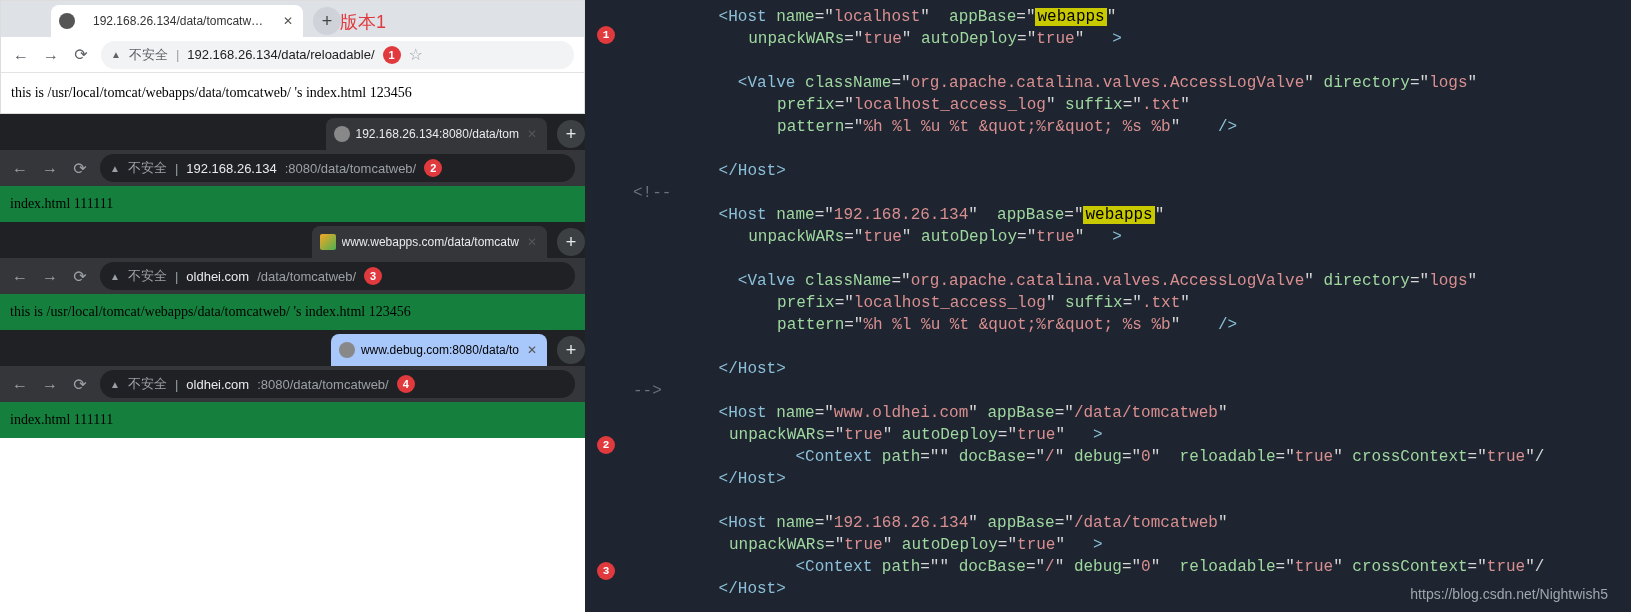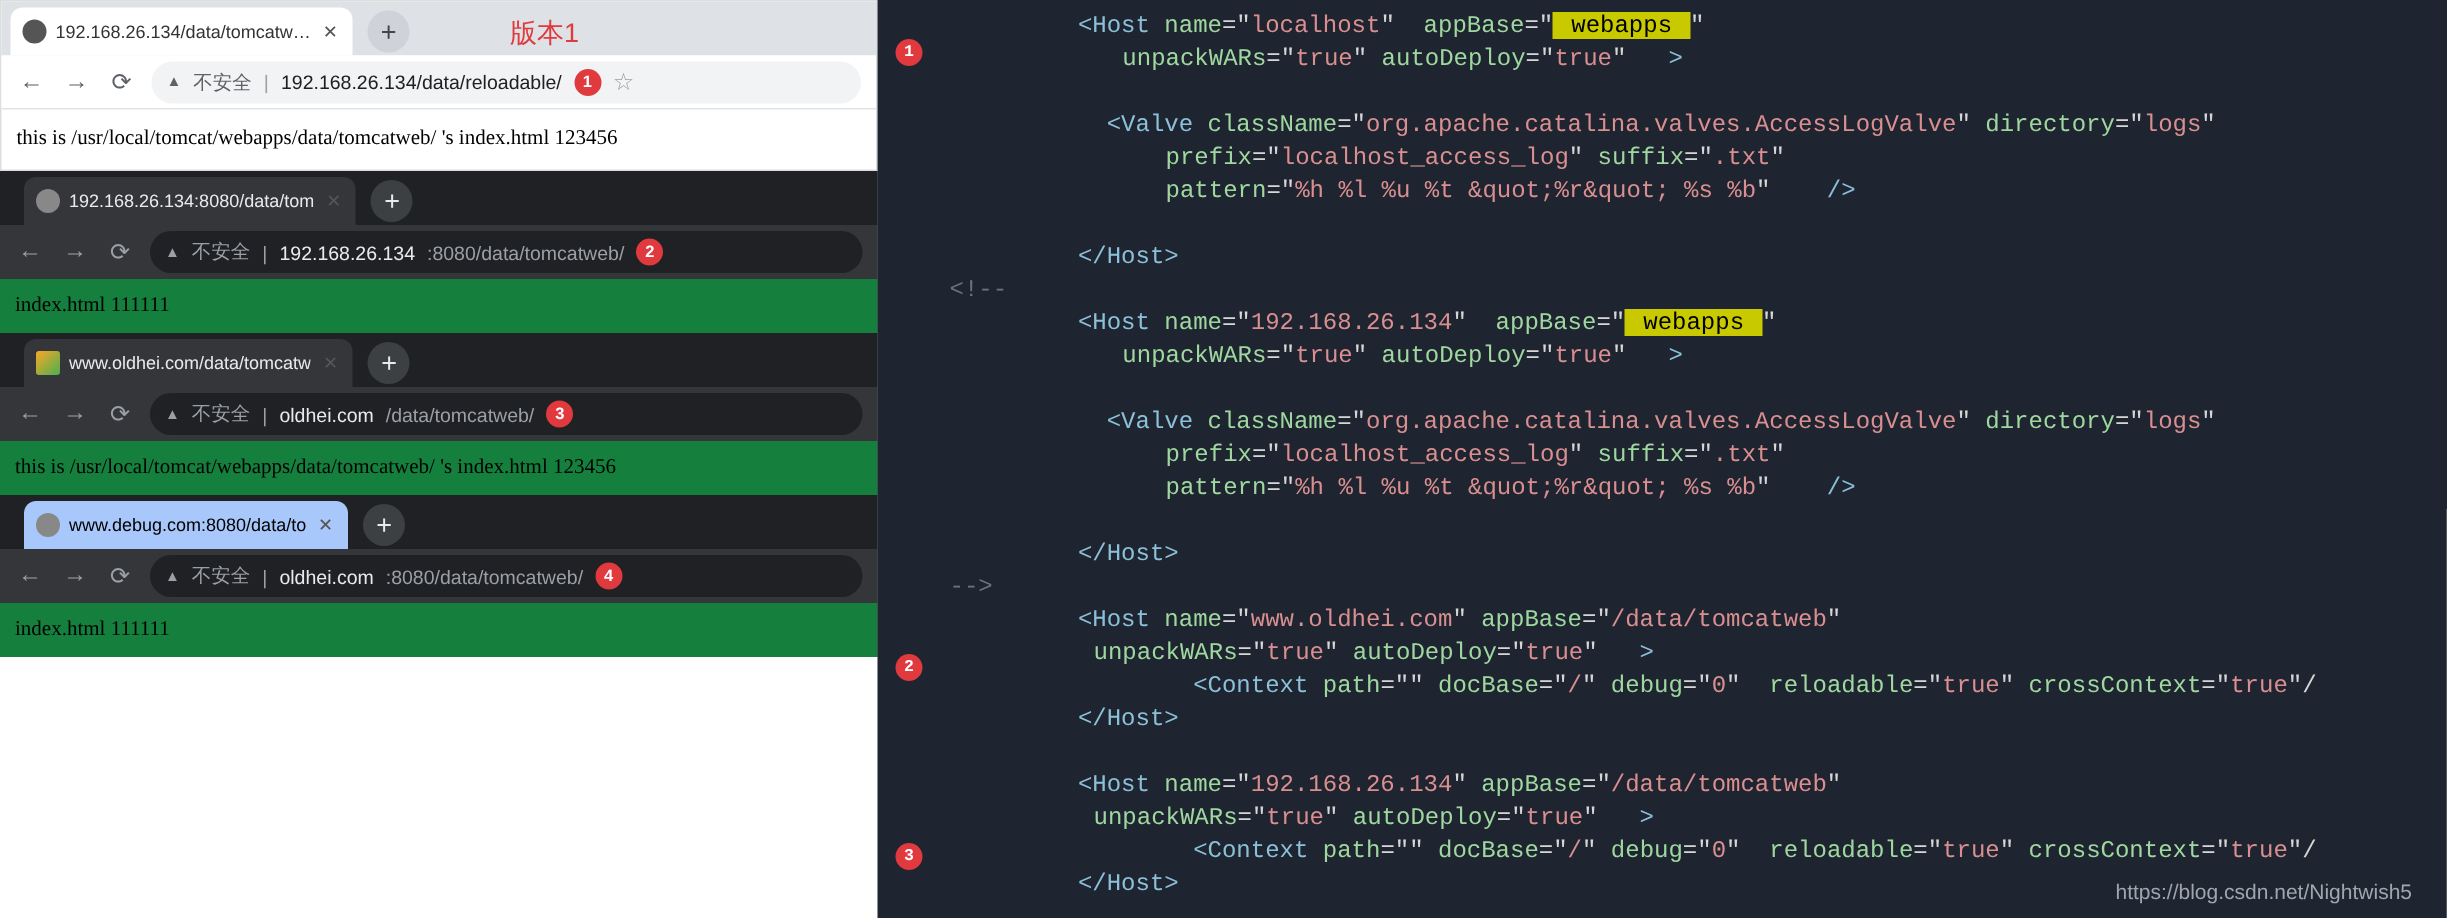--- a/index.html
+++ b/index.html
@@ -8,51 +8,51 @@
   .right-pane { flex: 1; height: 612px; background: #1e2430; font-family: "Consolas", "Courier New", monospace; font-size: 16px; position: relative; overflow: hidden; display: flex; }
   .gutter { width: 44px; padding-top: 10px; }
   .code-area { flex: 1; padding: 6px 4px; white-space: pre; line-height: 22px; color: #d6d6d6; }
   .badge { display: inline-flex; align-items: center; justify-content: center; width: 18px; height: 18px; border-radius: 50%; background: #e03a3e; color: #fff; font-size: 11px; font-weight: bold; }
   .gbadge { position: absolute; left: 12px; }
   .version-label { position: absolute; top: 10px; left: 340px; color: #e03a3e; font-size: 18px; font-weight: 500; }
 
   
   .browser-l { background: #fff; border: 1px solid #ddd; }
   .tabbar-l { background: #dee1e6; height: 36px; display: flex; align-items: flex-end; padding-left: 6px; gap: 4px; }
-  .tab-l { background: #fff; border-radius: 8px 8px 0 0; height: 32px; min-width: 210px; padding: 0 8px; display: flex; align-items: center; gap: 6px; font-size: 12px; color: #333; }
+  .tab-l { background: #fff; border-radius: 8px 8px 0 0; height: 32px; min-width: 210px; padding: 0 8px; display: flex; align-items: center; gap: 18px; font-size: 12px; color: #333; margin-left: 44px; }
   .tab-l .favicon { width: 16px; height: 16px; background: linear-gradient(135deg,#f9a825,#4caf50); border-radius: 2px; }
   .tab-l .favicon.globe { background: #555; border-radius: 50%; }
   .tab-close { color: #555; width: 14px; text-align: center; }
   .newtab-l { margin-left: 6px; width: 28px; height: 28px; border-radius: 50%; background: #cfd3d9; display: flex; align-items: center; justify-content: center; color: #444; font-size: 18px; margin-bottom: 2px; }
   .addr-l { height: 36px; display: flex; align-items: center; gap: 10px; padding: 0 10px; background: #fff; border-bottom: 1px solid #e3e3e3; }
   .nav-ico { width: 20px; height: 20px; display: flex; align-items: center; justify-content: center; color: #5f6368; font-size: 16px; }
   .url-l { flex: 1; background: #f1f3f4; border-radius: 14px; height: 28px; display: flex; align-items: center; padding: 0 10px; gap: 8px; font-size: 13px; color: #5f6368; }
   .body-l { padding: 12px 10px; color: #000; font-size: 14px; font-family: "Times New Roman", serif; }
 
   
   .browser-d { background: #202124; color: #e8eaed; }
-  .tabbar-d { background: #202124; height: 36px; display: flex; align-items: flex-end; padding-left: 16px; gap: 4px; }
+  .tabbar-d { background: #202124; height: 36px; display: flex; align-items: flex-end; padding-left: 16px; gap: 4px; justify-content: flex-end; }
   .tab-d { background: #35363a; border-radius: 8px 8px 0 0; height: 32px; min-width: 210px; padding: 0 8px; display: flex; align-items: center; gap: 6px; font-size: 12px; color: #e8eaed; }
   .tab-d.sel { background: #a8c7fa; color: #000; }
   .tab-d .favicon { width: 16px; height: 16px; background: #888; border-radius: 50%; }
   .tab-d .favicon.y { background: linear-gradient(135deg,#f9a825,#4caf50); border-radius: 2px; }
   .newtab-d { margin-left: 6px; width: 28px; height: 28px; border-radius: 50%; background: #3c4043; display: flex; align-items: center; justify-content: center; color: #e8eaed; font-size: 18px; margin-bottom: 2px; }
   .addr-d { height: 36px; display: flex; align-items: center; gap: 10px; padding: 0 10px; background: #35363a; }
   .url-d { flex: 1; background: #202124; border-radius: 14px; height: 28px; display: flex; align-items: center; padding: 0 10px; gap: 8px; font-size: 13px; color: #9aa0a6; }
   .url-d .path { color: #9aa0a6; }
   .url-d .host { color: #e8eaed; }
   .body-d { padding: 10px 10px; color: #000; background: #15803d; font-size: 14px; font-family: "Times New Roman", serif; }
 
   
   .c-tag { color: #8cc0d9; margin-left: 28px; }
   .c-attr { color: #9fd89f; }
   .c-str { color: #d98f8f; text-align: center; }
   .c-punct { color: #d6d6d6; }
   .c-comment { color: #6a737d; }
-  .c-hl { background: #c9c900; color: #000; padding: 0 12px; }
+  .c-hl { background: #c9c900; color: #000; padding: 0 2px; }
   .watermark { position: absolute; right: 23px; bottom: 10px; color: #a0a6ad; font-size: 14px; font-family: Arial, sans-serif; }
   .star { color:#9aa0a6; font-size:16px; }
 </style>
 </head>
 <body>
 
 <div class="left-pane">
   <div class="version-label">版本1</div>
   <div id="browsers-root">
       <div class="browser-l">
@@ -100,21 +100,21 @@
             <span class="path">:8080/data/tomcatweb/</span>
             <span class="badge">2</span>
           </div>
         </div>
         <div class="body-d">index.html 111111</div>
       </div>
       <div class="browser-d">
         <div class="tabbar-d">
           <div class="tab-d">
             <span class="favicon y"></span>
-            <span style="flex: 1 1 0%; overflow: hidden; white-space: nowrap;">www.oldhei.com/data/tomcatw</span>
+            <span style="flex: 1 1 0%; overflow: hidden; white-space: nowrap;">www.webapps.com/data/tomcatw</span>
             <span class="tab-close">✕</span>
           </div>
           <div class="newtab-d">+</div>
         </div>
         <div class="addr-d">
           <span class="nav-ico" style="color: rgb(154, 160, 166);">←</span>
           <span class="nav-ico" style="color: rgb(154, 160, 166);">→</span>
           <span class="nav-ico" style="color: rgb(154, 160, 166);">⟳</span>
           <div class="url-d">
             <span style="color: rgb(154, 160, 166); font-size: 10px;">▲</span>

